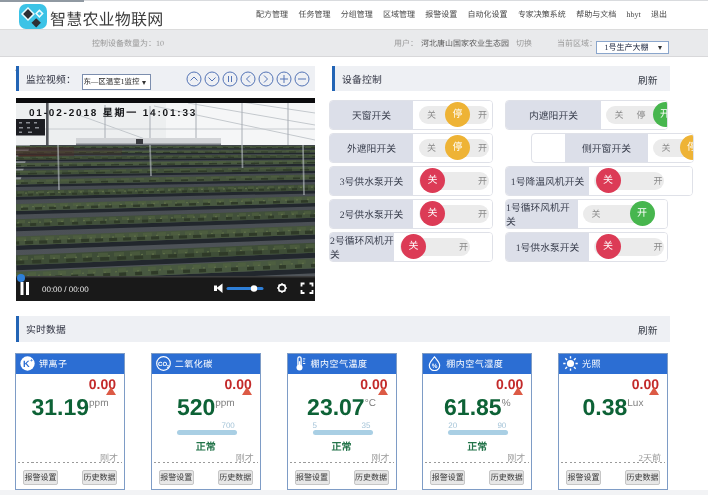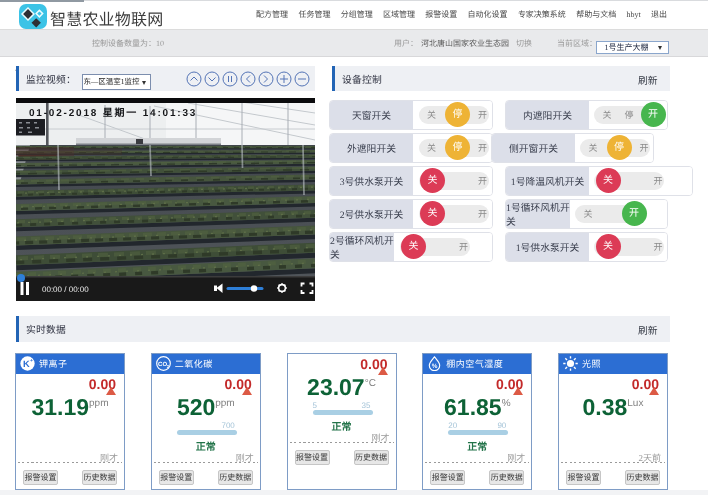--- a/index.html
+++ b/index.html
@@ -324,50 +324,50 @@
 <div class="drow" style="left:329px;top:231.5px;width:164px;">
       <div class="dlabel" style="width:64px;">2号循环风机开关</div>
       <div class="dsw">
         <div class="pill" style="left:5.5px;">
           <div class="pc cR" style="left:1.5px;">关</div>
           <span class="pt" style="left:55px;">开</span>
         </div>
       </div>
     </div>
 <div class="drow" style="left:505px;top:99.5px;width:163px;">
-      <div class="dlabel" style="width:83px;">内遮阳开关</div>
+      <div class="dlabel" style="width:95px;">内遮阳开关</div>
       <div class="dsw">
         <div class="pill" style="left:5px;">
           <span class="pt" style="left:4px;">关</span>
           <span class="pt" style="left:26px;">停</span>
           <div class="pc cG" style="left:46.5px;">开</div>
         </div>
       </div>
     </div>
-<div class="drow" style="left:491px;top:132.5px;width:163px;">
+<div class="drow" style="left:531px;top:132.5px;width:163px;padding-left:33px;">
       <div class="dlabel" style="width:83px;">侧开窗开关</div>
       <div class="dsw">
         <div class="pill" style="left:5px;">
           <span class="pt" style="left:4px;">关</span>
           <div class="pc cY" style="left:26.5px;">停</div>
           <span class="pt" style="left:55px;">开</span>
         </div>
       </div>
     </div>
 <div class="drow" style="left:505px;top:165.5px;width:188px;">
       <div class="dlabel" style="width:83px;">1号降温风机开关</div>
       <div class="dsw">
         <div class="pill" style="left:5px;">
           <div class="pc cR" style="left:1.5px;">关</div>
           <span class="pt" style="left:55px;">开</span>
         </div>
       </div>
     </div>
 <div class="drow" style="left:505px;top:198.5px;width:163px;">
-      <div class="dlabel" style="width:64px;">1号循环风机开关</div>
+      <div class="dlabel" style="width:72px;">1号循环风机开关</div>
       <div class="dsw">
         <div class="pill" style="left:5px;">
           <span class="pt" style="left:4px;">关</span>
           <div class="pc cG" style="left:46.5px;">开</div>
         </div>
       </div>
     </div>
 <div class="drow" style="left:505px;top:231.5px;width:163px;">
       <div class="dlabel" style="width:83px;">1号供水泵开关</div>
       <div class="dsw">
@@ -417,20 +417,29 @@
         <div class="crange" style="right:25px;">700</div>
         <div class="cbar"></div>
         <div class="cnorm">正常</div>
         <div class="ctime">刚才</div>
         <div class="cdot"></div>
         <div class="cbtn" style="left:7px;">报警设置</div>
         <div class="cbtn" style="right:7px;">历史数据</div>
       </div>
     </div>
 <div class="card" style="left:286.5px;">
+      <div class="chead">
+        <svg class="icirc" viewBox="0 0 13 13">
+          <rect x="5.1" y="0.8" width="2.8" height="8" rx="1.4" fill="none" stroke="#fff" stroke-width="1.1"></rect>
+          <circle cx="6.5" cy="9.9" r="2.6" fill="#fff"></circle>
+          <rect x="5.9" y="4.5" width="1.2" height="5" fill="#fff"></rect>
+          <path d="M9.5 2.5 h2 M9.5 4.5 h1.4 M9.5 6.5 h2" stroke="#fff" stroke-width="0.8"></path>
+        </svg>
+        <span class="ctitle">棚内空气温度</span>
+      </div>
       <div class="cbody">
         <div class="czero">0.00</div>
         <div class="ctri"></div>
         <div class="cval">23.07<span class="cunit">°C</span></div>
         <div class="crange" style="left:25px;">5</div>
         <div class="crange" style="right:25px;">35</div>
         <div class="cbar"></div>
         <div class="cnorm">正常</div>
         <div class="ctime">刚才</div>
         <div class="cdot"></div>

